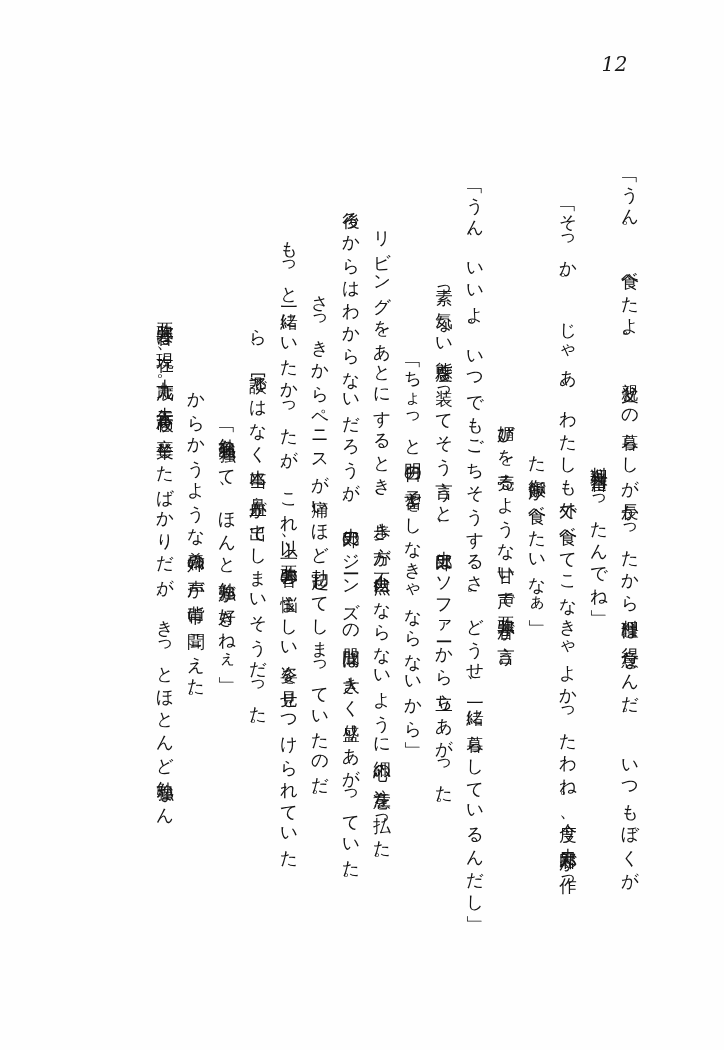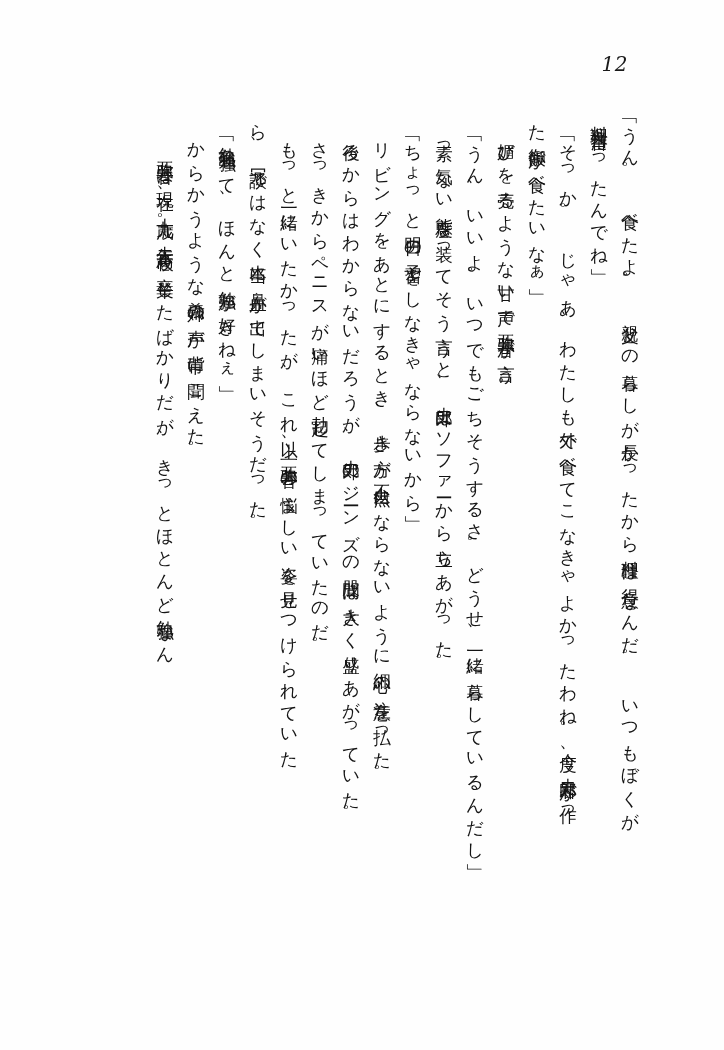--- a/index.html
+++ b/index.html
@@ -12,20 +12,21 @@
     height: 1050px;
     position: relative;
     font-family: "DejaVu Serif", "Liberation Serif", serif;
     color: #1a1a1a;
     overflow: hidden;
   }
   .page {
     position: absolute;
     inset: 0;
     background: #fefefe;
+    text-align: center;
   }
   
   .page-number {
     position: absolute;
     top: 52px;
     right: 96px;
     font-family: "DejaVu Serif", "Liberation Serif", serif;
     font-style: italic;
     font-size: 20px;
     color: #1a1a1a;

